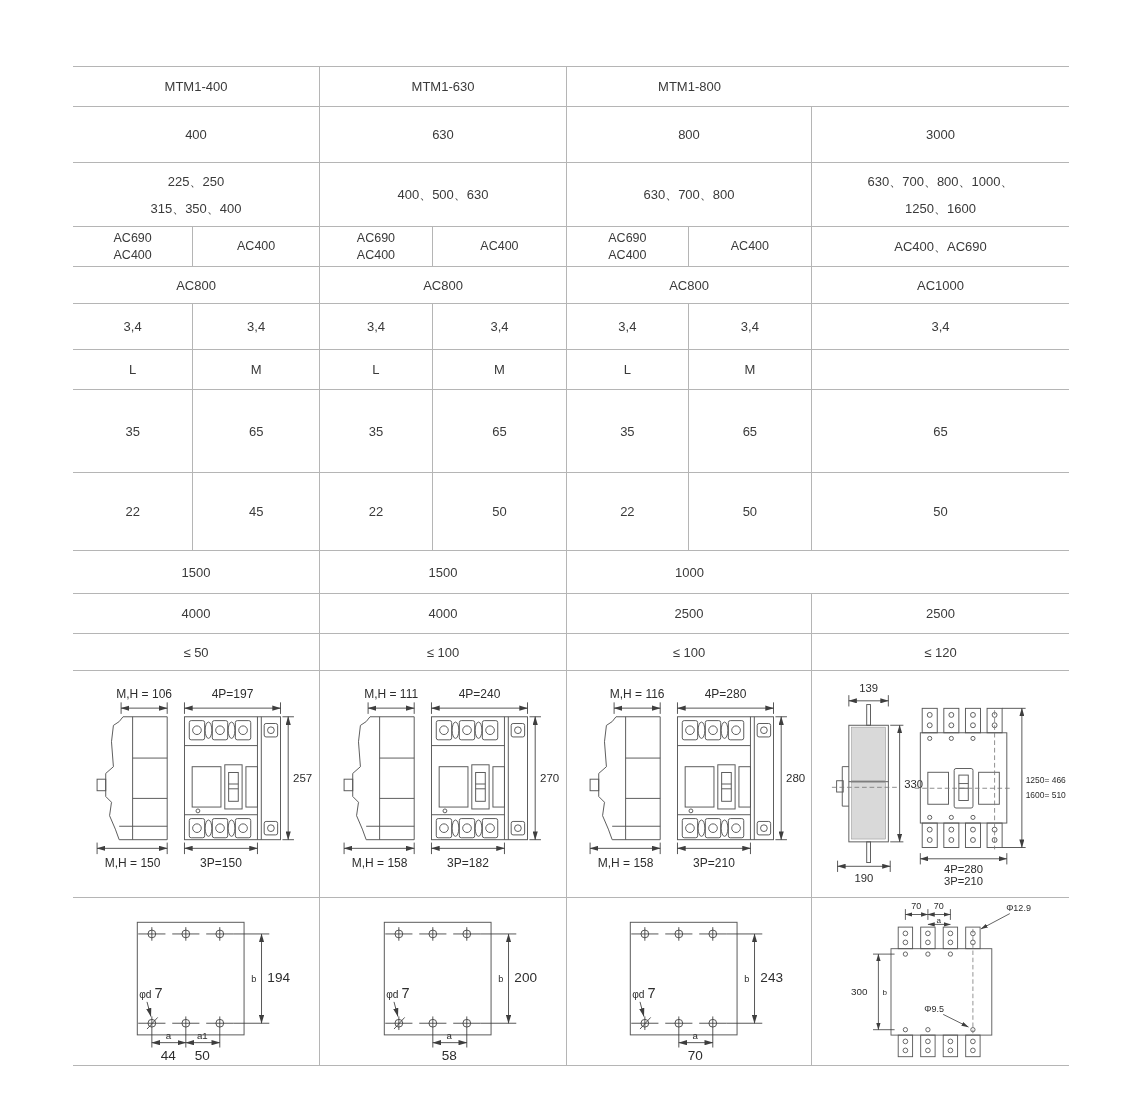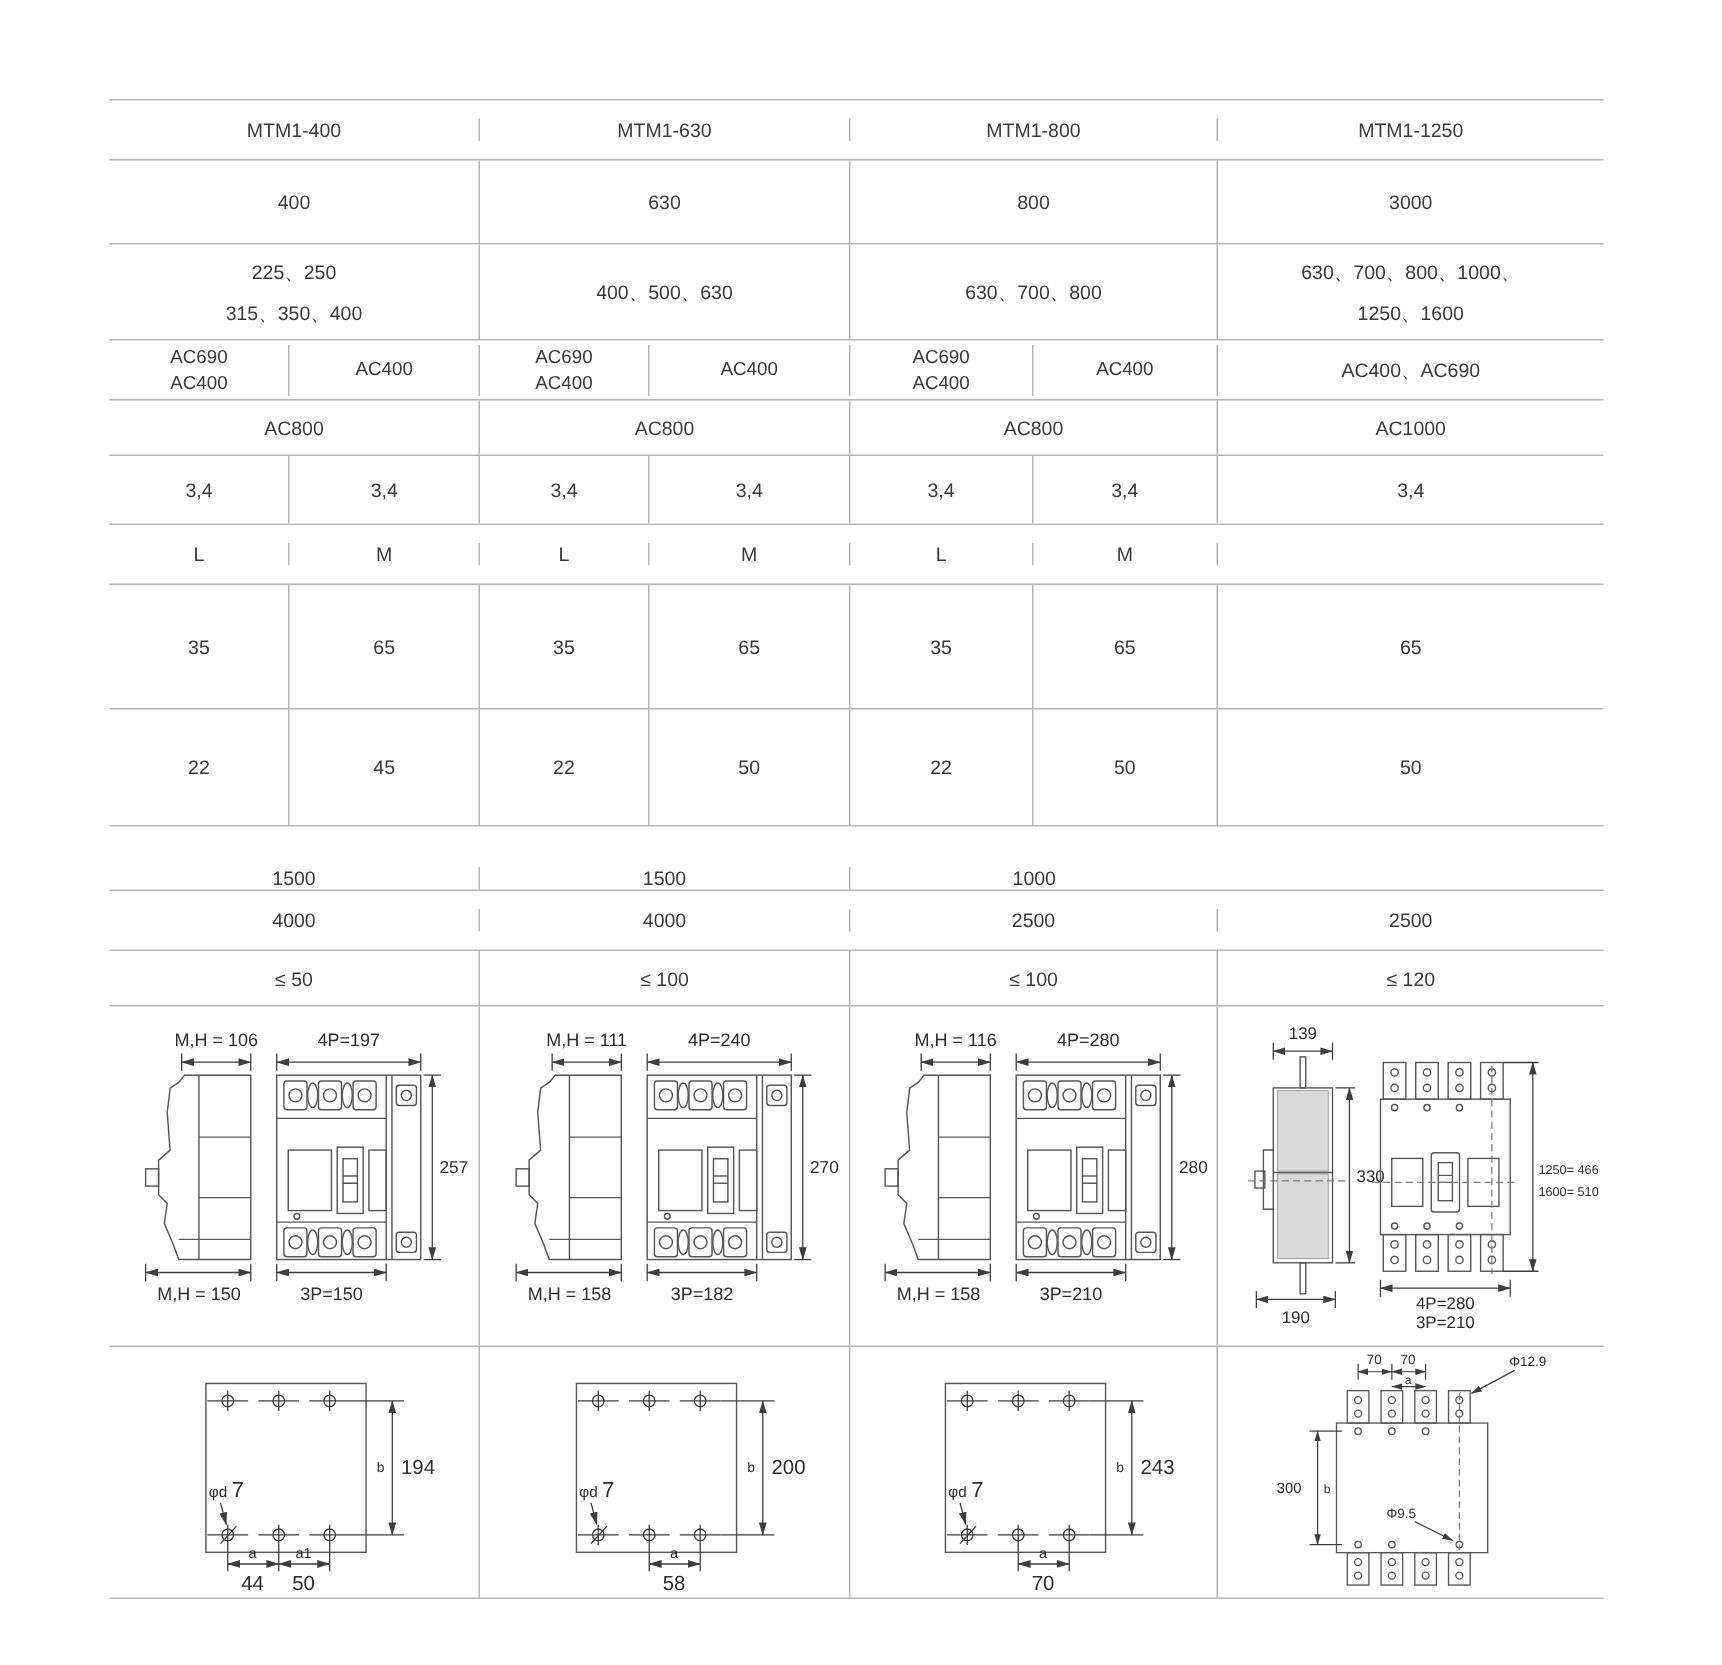--- a/index.html
+++ b/index.html
@@ -10,22 +10,22 @@
   .row{display:flex;box-sizing:border-box;border-bottom:1px solid #b5b5b5;}
   .cell{box-sizing:border-box;border-right:1px solid #b5b5b5;display:flex;align-items:center;
         justify-content:center;text-align:center;white-space:pre-line;padding:0;}
   .cell:last-child{border-right:none;}
   .c1{flex:0 0 247px;} .c2{flex:0 0 247px;} .c3{flex:0 0 245px;} .c4{flex:1 1 auto;}
   .split{padding:0;}
   .half{align-self:stretch;display:flex;align-items:center;justify-content:center;
         white-space:pre-line;flex:1 1 50%;}
   .half.l{border-right:1px solid #b5b5b5;}
   .c1.split .half.l{flex:0 0 48.5%;} .c2.split .half.l{flex:0 0 45.5%;} .c3.split .half.l{flex:0 0 49.5%;}
-  .h40{height:40px;align-items:center;} .h56{height:56px;} .h64{height:64px;justify-content:space-between;} .h37{height:37px;} .h46{height:46px;}
-  .h83{height:83px;} .h78{height:78px;} .h43{height:43px;align-items:flex-end;} .h227{height:227px;} .h168{height:168px;}
+  .h40{height:40px;} .h56{height:56px;} .h64{height:64px;justify-content:space-between;} .h37{height:37px;} .h46{height:46px;}
+  .h83{height:83px;} .h78{height:78px;} .h43{height:43px;} .h227{height:227px;} .h168{height:168px;}
   .rated{line-height:27px;}
   .volt{line-height:17px;font-size:12.5px;}
   .draw-cell{align-items:center;justify-content:center;}
   svg{display:block;}
   svg text{fill:#2d2d2d;font-size:12.5px;font-family:"Liberation Sans","DejaVu Sans",sans-serif;}
   .ol{stroke:#575757;stroke-width:1;fill:none;}
   .dim{stroke:#3e3e3e;stroke-width:0.9;fill:none;}
   .dash{stroke:#7a7a7a;stroke-width:0.9;fill:none;stroke-dasharray:5 3;}
   .shade{fill:#d9d9d9;stroke:#949494;stroke-width:0.6;}
   text.s9{font-size:9px;} text.s95{font-size:9.5px;} text.s10{font-size:10px;}
@@ -34,21 +34,20 @@
 </style>
 </head>
 <body>
 
 <div class="spec-table">
 
   <div class="row h40">
     <div class="cell c1">MTM1-400</div>
     <div class="cell c2">MTM1-630</div>
     <div class="cell c3">MTM1-800</div>
-    <div class="cell c4">MTM1-1250</div>
   </div>
 
   <div class="row h56">
     <div class="cell c1">400</div>
     <div class="cell c2">630</div>
     <div class="cell c3">800</div>
     <div class="cell c4">3000</div>
   </div>
 
   <div class="row h64">

